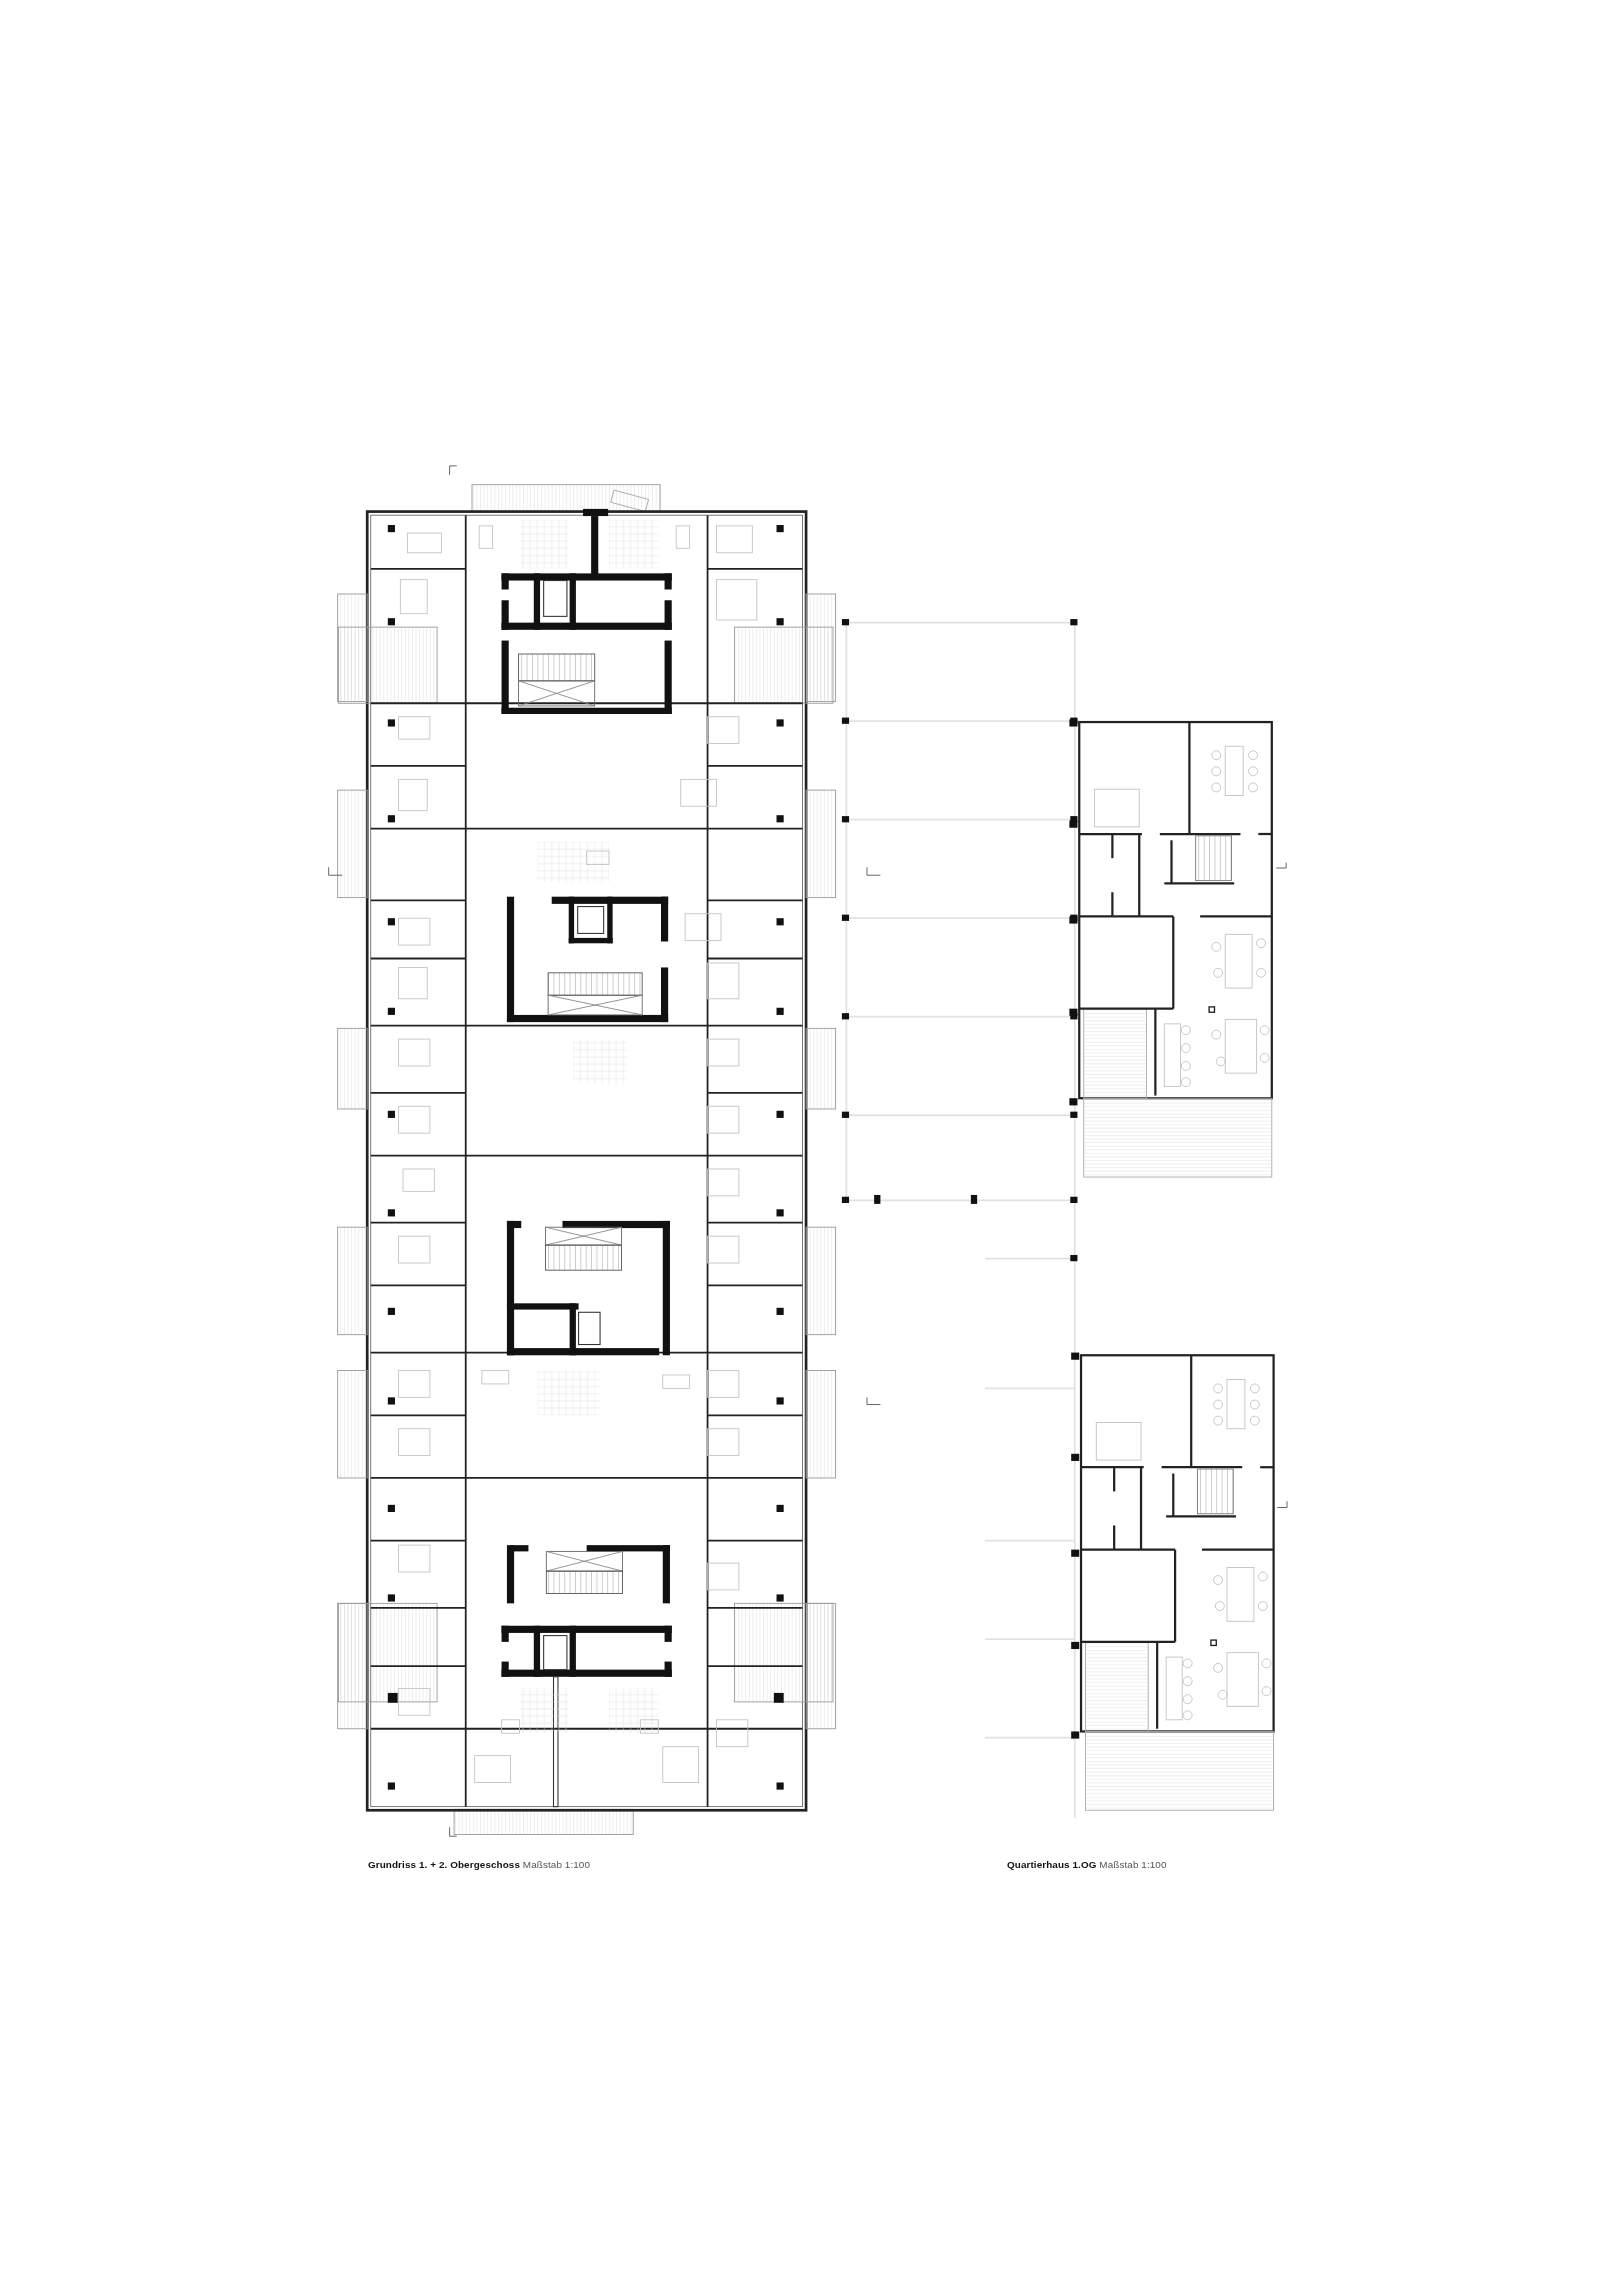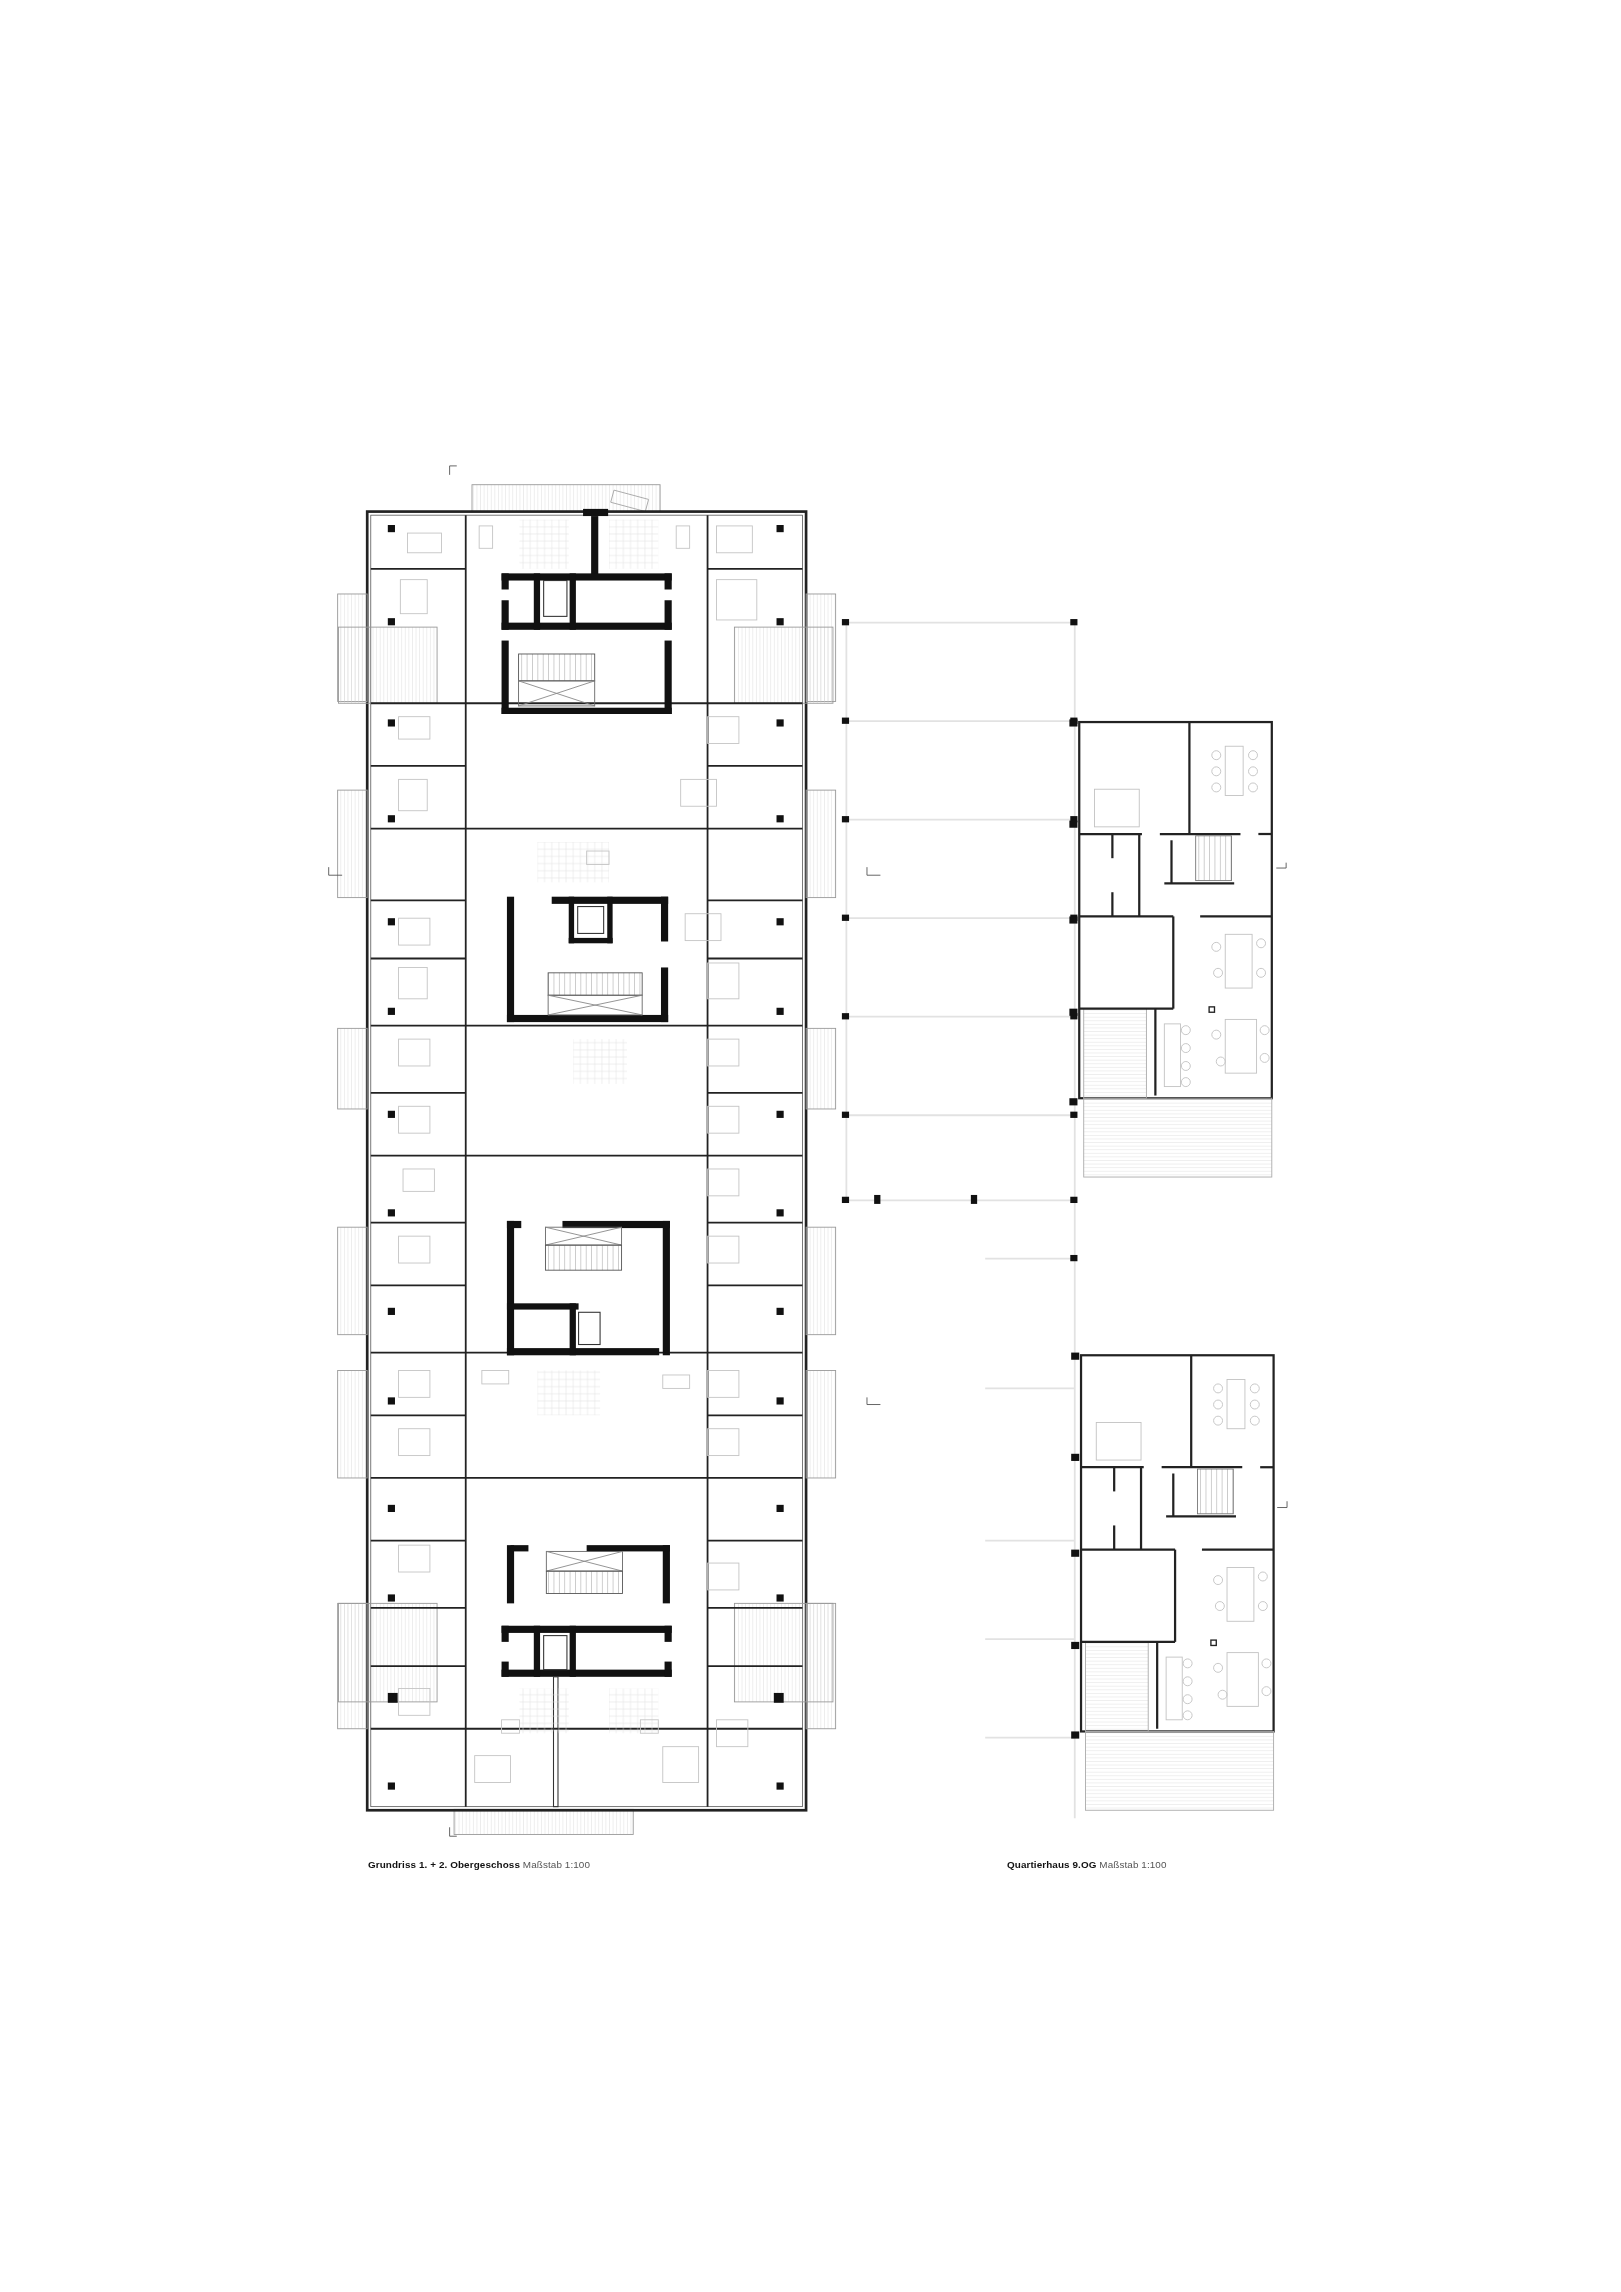--- a/index.html
+++ b/index.html
@@ -369,17 +369,17 @@
     <polyline points="1426,1663 1437,1663 1437,1656"></polyline>
   </g>
 </svg>
 
 
 <div class="caption" style="left:368px;top:1841px;">
   <b>Grundriss 1. + 2. Obergeschoss</b>
   <span class="scale">Maßstab 1:100</span>
 </div>
 <div class="caption" style="left:1007px;top:1841px;">
-  <b>Quartierhaus 9.OG</b>
+  <b>Quartierhaus 1.OG</b>
   <span class="scale">Maßstab 1:100</span>
 </div>
 </div>
 
 
 </body></html>

